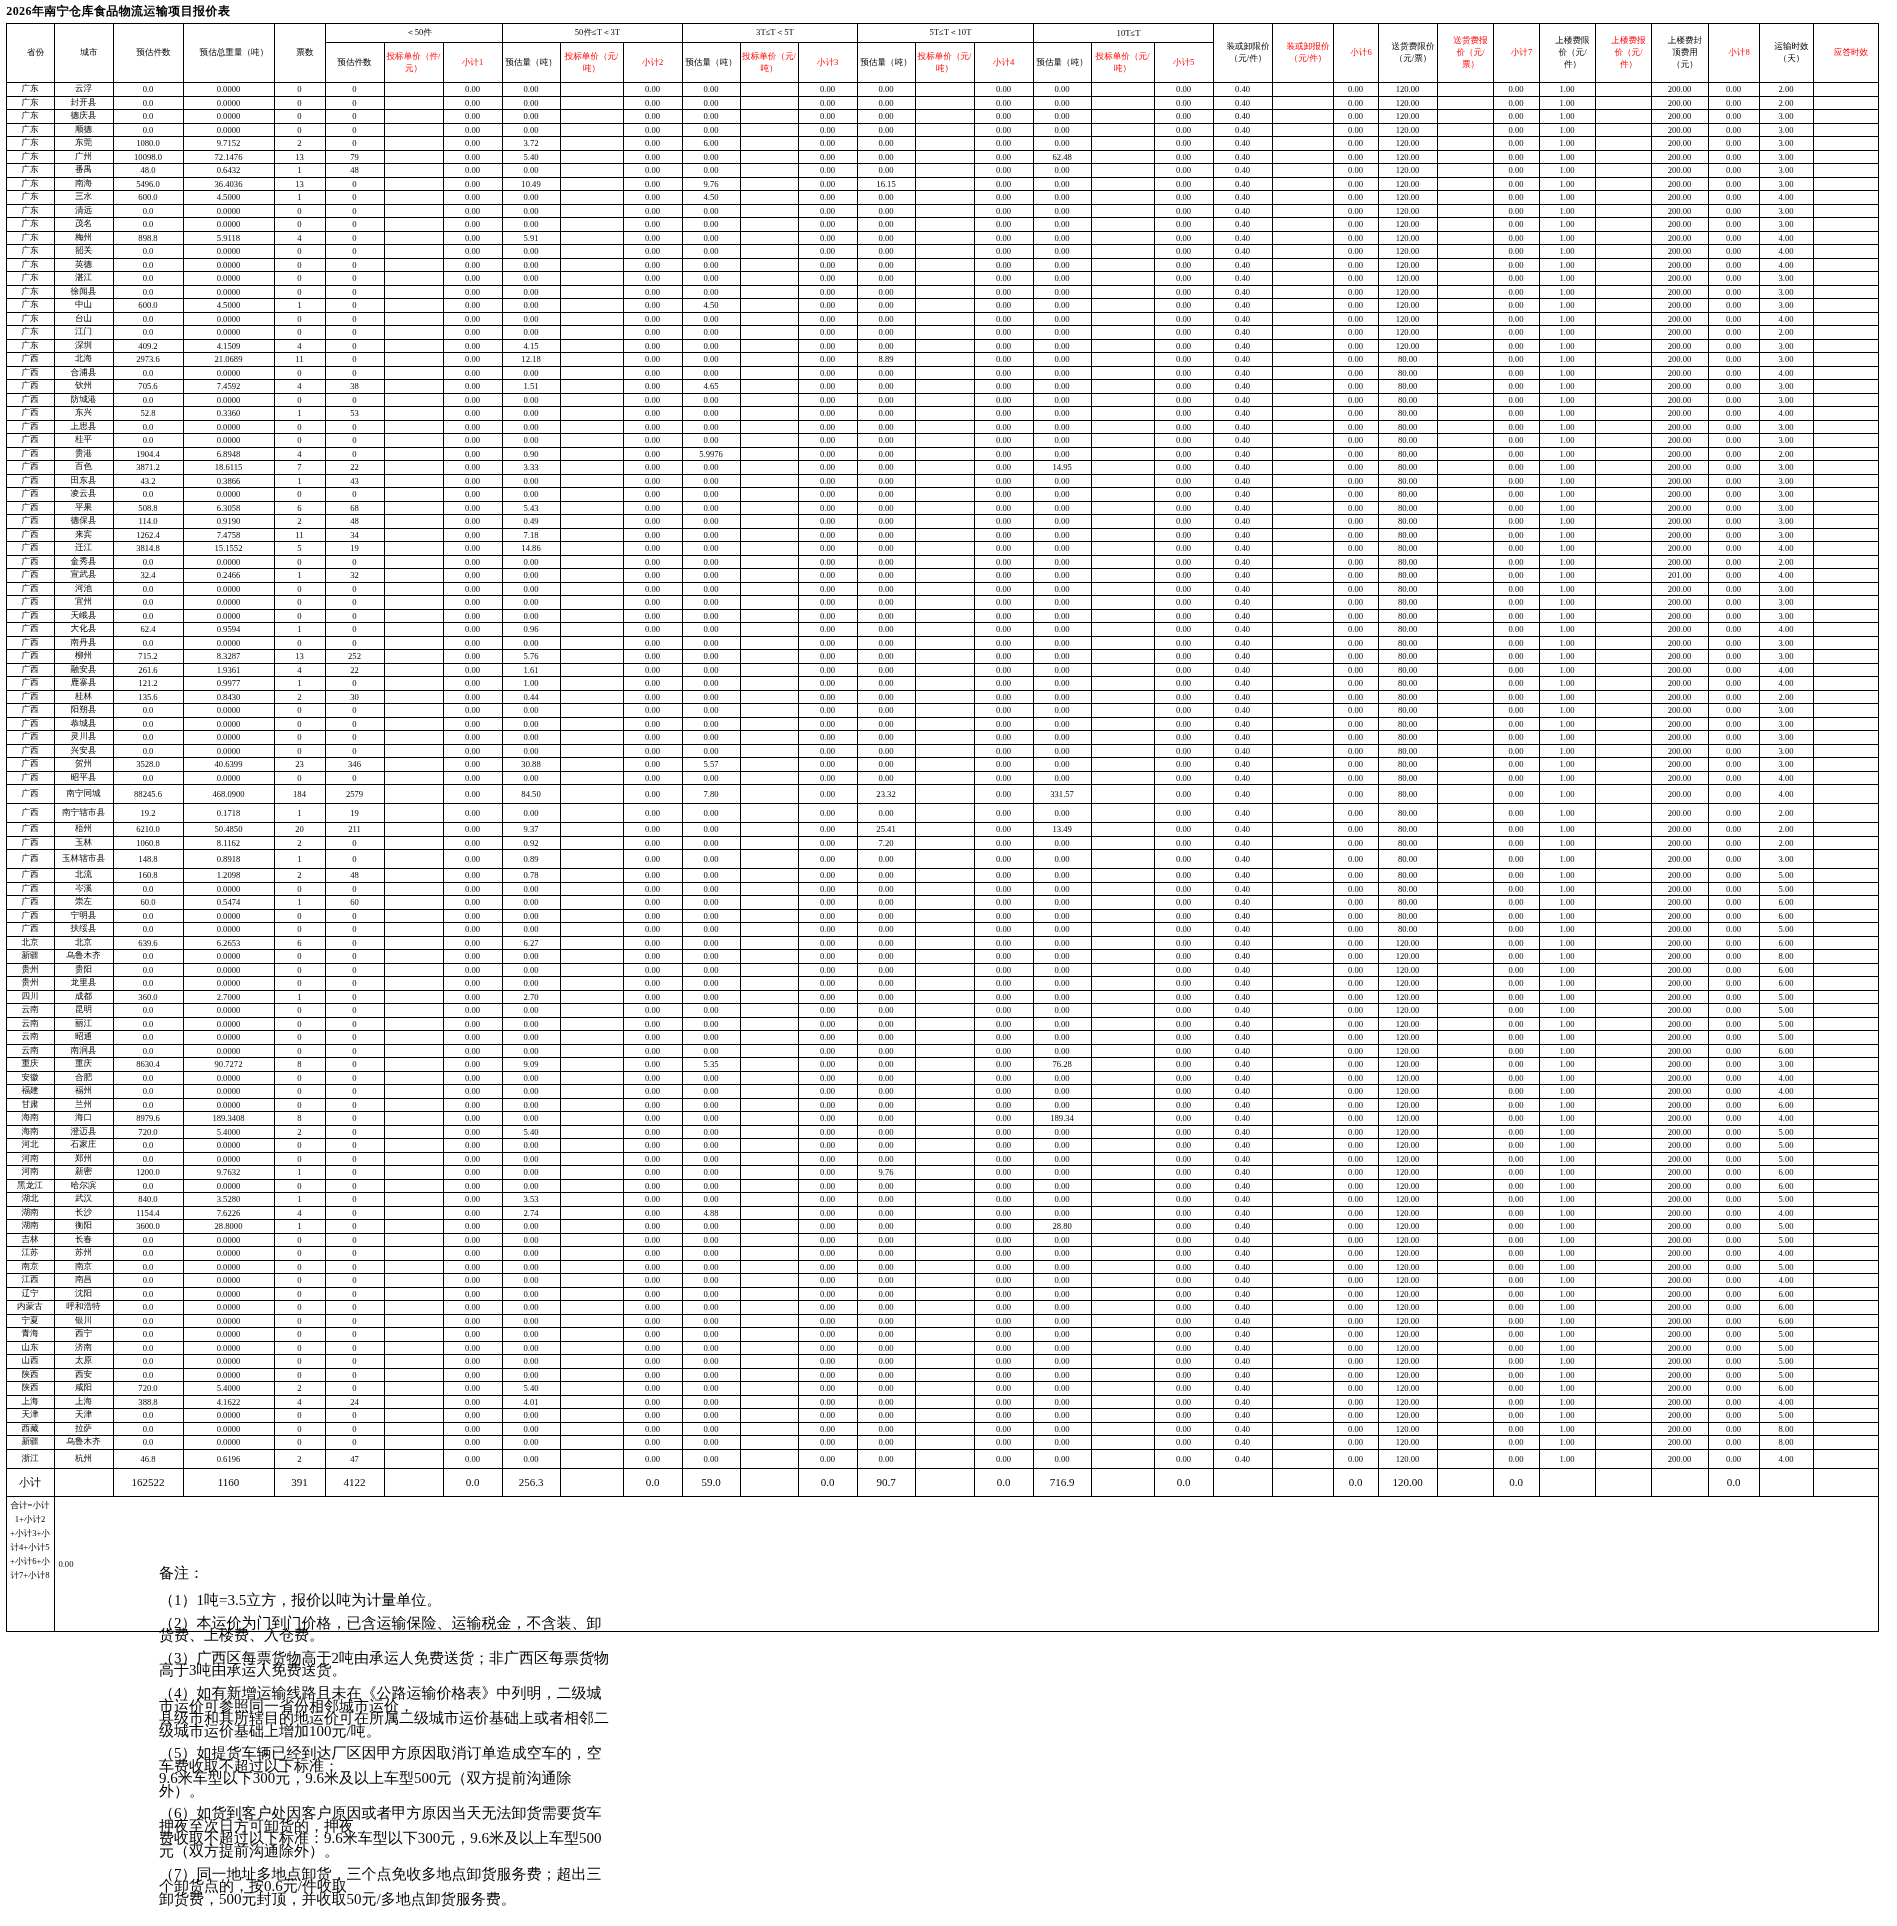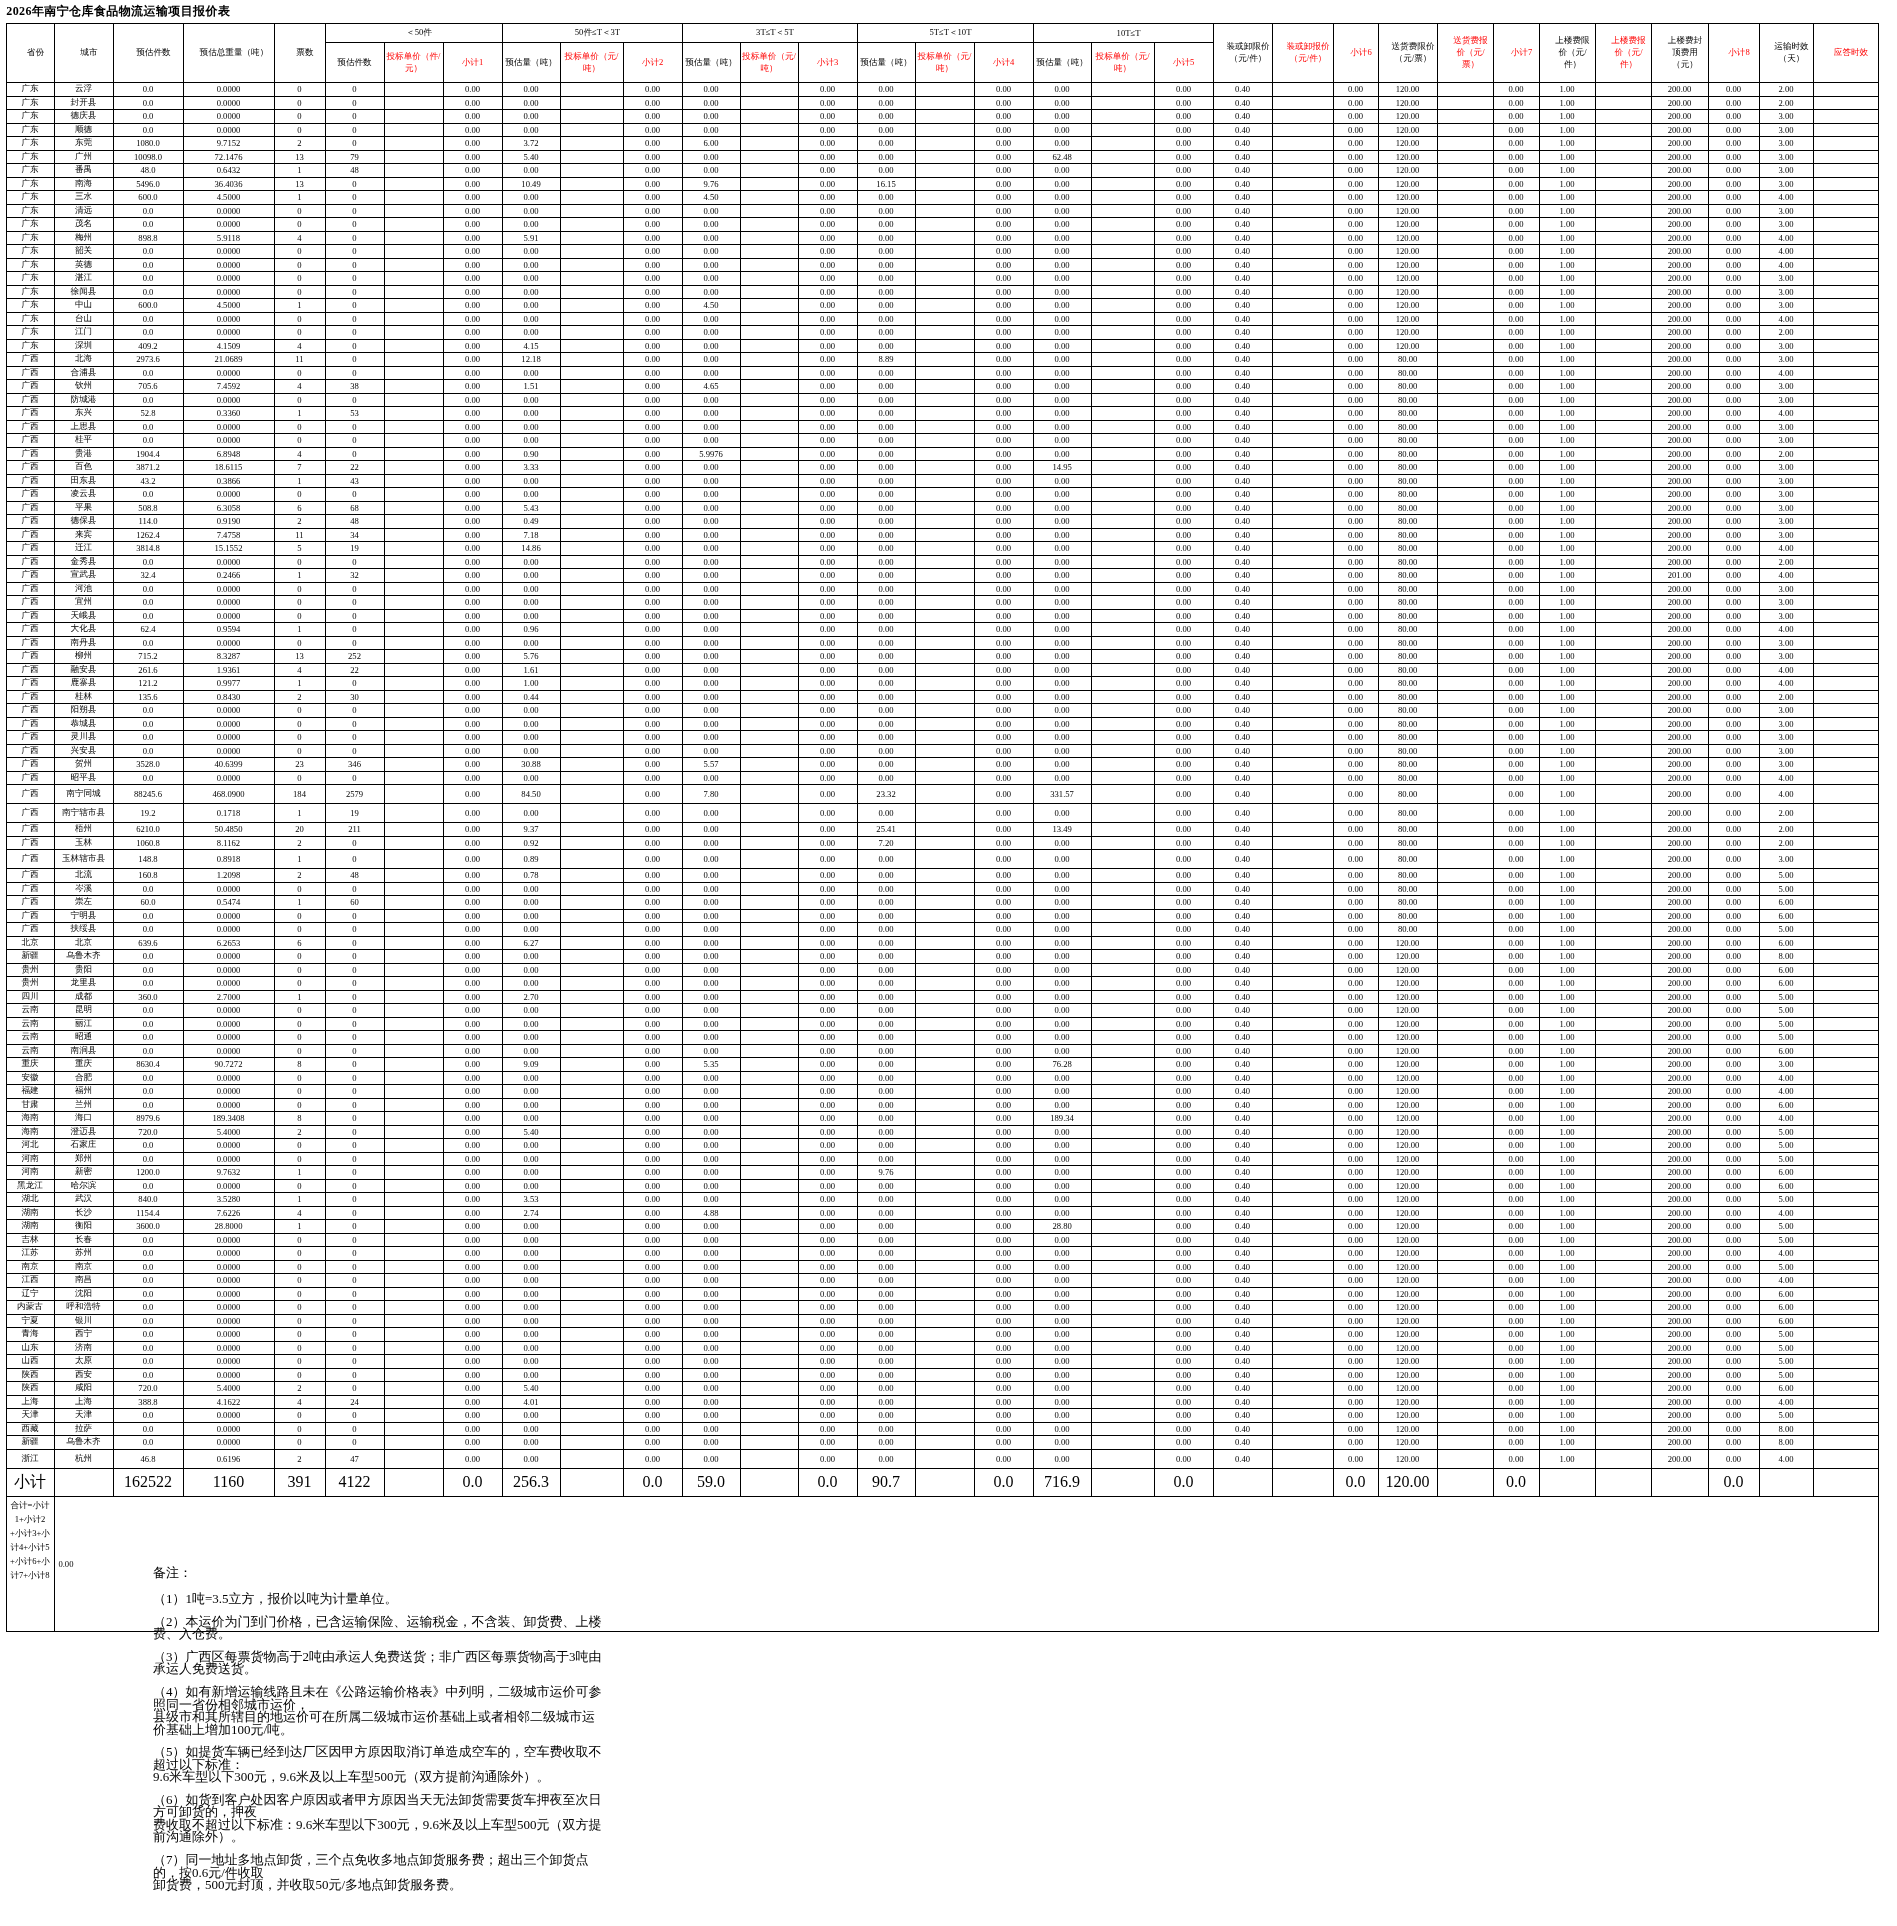--- a/index.html
+++ b/index.html
@@ -7,25 +7,25 @@
        font-family:"Liberation Serif","DejaVu Serif",serif;color:#000;}
   h1{font-size:12px;font-weight:bold;margin:3.1px 0 3.1px 6.3px;letter-spacing:0.4px;}
   table{border-collapse:collapse;table-layout:fixed;margin-left:5.5px;width:1870px;}
   th,td{border:0.8px solid #000;text-align:center;vertical-align:middle;
         font-size:8.6px;font-weight:normal;height:12.5px;padding:0 1.2px;overflow:hidden;}
   thead tr.group-row th{height:18px;padding-left:12px;}
   thead tr.sub-row th{height:39px;}
   .red{color:#ff0000;}
   tbody tr:nth-child(53) td,tbody tr:nth-child(54) td,
   tbody tr:nth-child(57) td,tbody tr:nth-child(101) td{height:18px;}
-  tr.subtotal td{height:27px;font-size:16px;}
+  tr.subtotal td{height:27px;font-size:11px;}
   td.total-label{text-align:center;vertical-align:top;font-size:8.6px;line-height:14px;
                  padding:1.6px 2.3px;word-break:break-all;height:131px;}
   td.total-rest{text-align:left;padding-left:3.9px;font-size:8.6px;}
-  .notes{position:absolute;left:153px;top:1564px;width:450px;font-size:13px;}
+  .notes{position:absolute;left:159px;top:1564px;width:450px;font-size:15px;}
   .notes-heading{margin-bottom:11px;}
   .note-item{margin-bottom:10.2px;white-space:pre-line;line-height:12.5px;}
 </style>
 </head>
 <body>
 
 <h1>2026年南宁仓库食品物流运输项目报价表</h1>
 
 <table>
   <colgroup>

